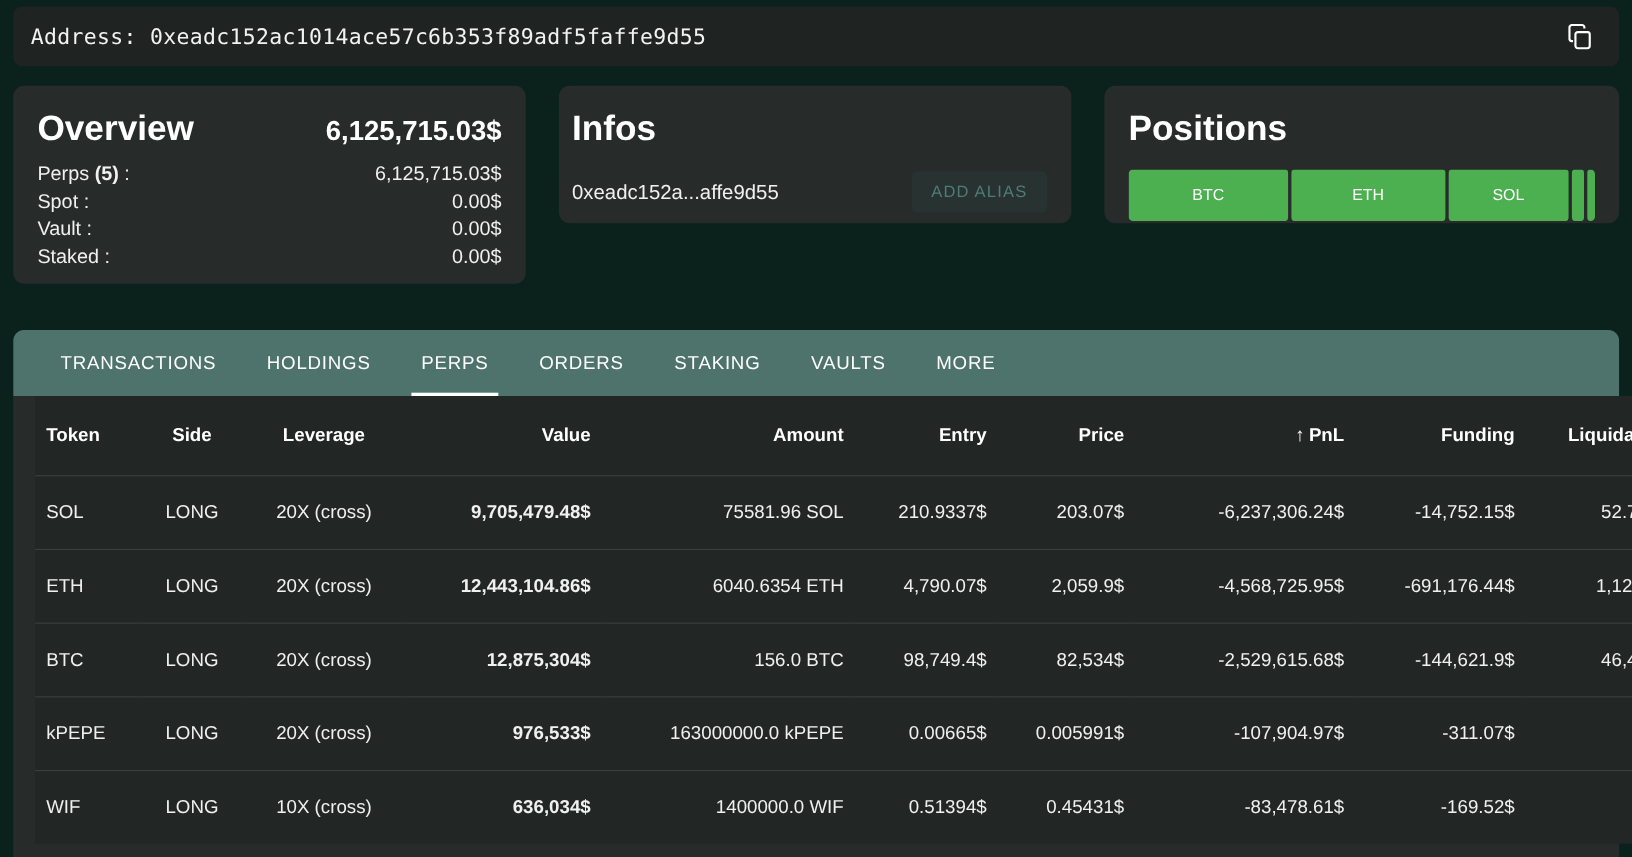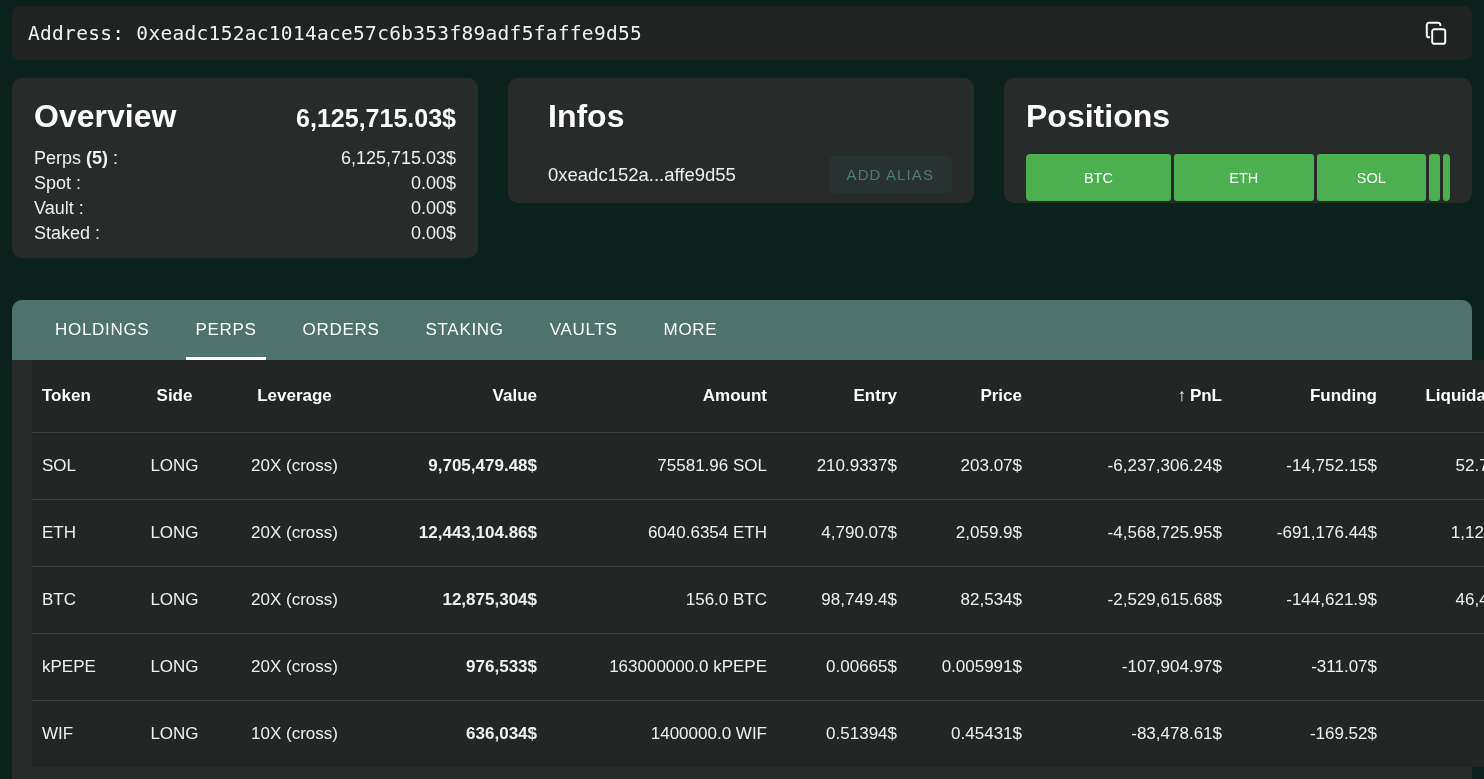--- a/index.html
+++ b/index.html
@@ -62,21 +62,21 @@
     position: absolute;
     background: #272c2b;
     border-radius: 10px;
   }
   .card-overview {
     left: 12px; top: 0; width: 466px; height: 180px;
     padding: 18px 22px 14px 22px;
   }
   .card-infos {
     left: 508px; top: 0; width: 466px; height: 125px;
-    padding: 18px 22px 14px 40px;
+    padding: 18px 22px 14px 12px;
   }
   .card-positions {
     left: 1004px; top: 0; width: 468px; height: 125px;
     padding: 18px 22px 14px 22px;
   }
 
   .card-header {
     display: flex;
     align-items: baseline;
     justify-content: space-between;
@@ -334,20 +334,23 @@
         <div class="pos-seg" style="flex: 636034 0 0px; background: rgb(76, 175, 80);">
           <span></span>
         </div>
       </div>
   </div>
 
 </div>
 
 <div class="panel">
   <div class="tabbar" id="tabbar">
+      <div class="tab">
+        <span>TRANSACTIONS</span>
+      </div>
       <div class="tab">
         <span>HOLDINGS</span>
       </div>
       <div class="tab active">
         <span>PERPS</span>
       </div>
       <div class="tab">
         <span>ORDERS</span>
       </div>
       <div class="tab">

